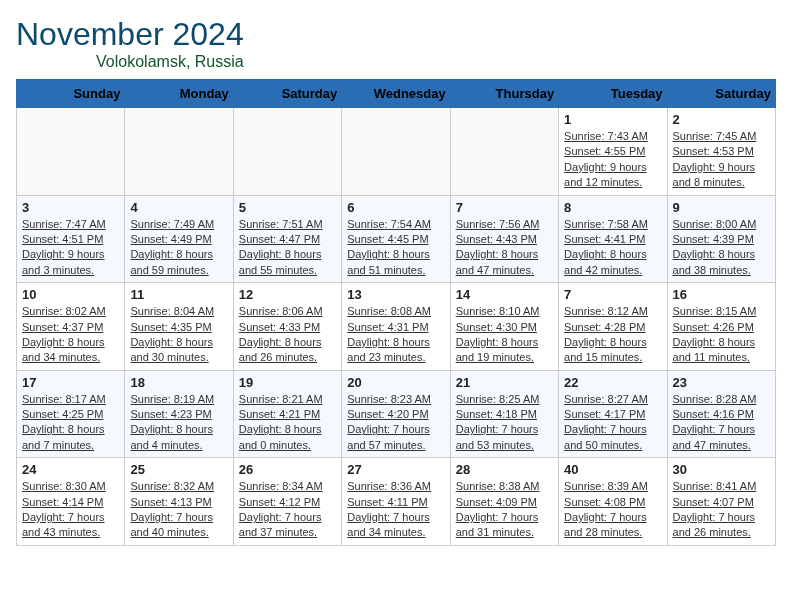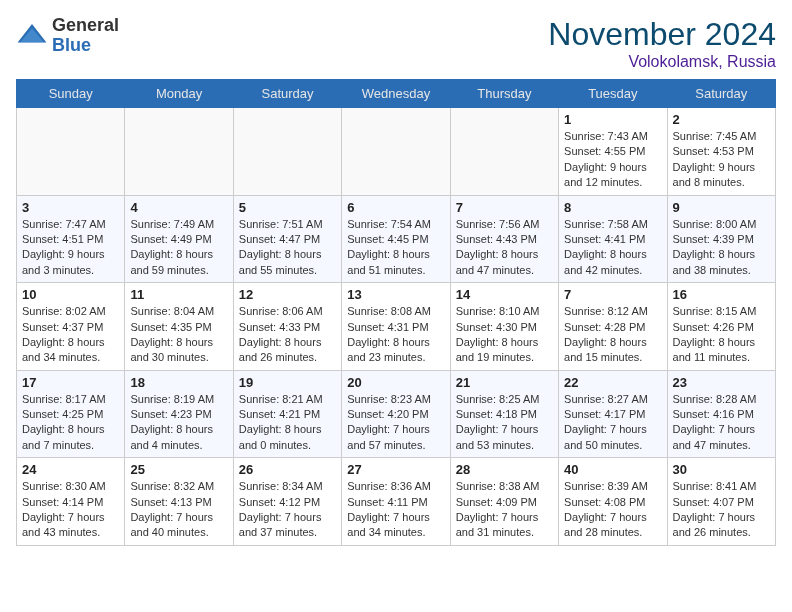--- a/index.html
+++ b/index.html
@@ -35,34 +35,34 @@
     .title-area {
       text-align: right;
     }
     .month-title {
       font-size: 32px;
       font-weight: normal;
       color: #0c4a6e;
     }
     .subtitle {
       font-size: 16px;
-      color: #4c1d95;
+      color: #14532d;
     }
     .calendar {
       width: 100%;
       border-collapse: collapse;
       font-size: 11px;
     }
     .calendar th {
       background: #2a6db5;
-      color: #e5e5e5;
+      color: #000000;
       padding: 6px 4px;
-      text-align: center;
+      text-align: right;
       font-size: 13px;
-      font-weight: normal;
+      font-weight: bold;
       border: 1px solid #2a6db5;
     }
     .calendar td {
       border: 1px solid #ccc;
       vertical-align: top;
       padding: 4px 5px;
       width: 108px;
       min-height: 80px;
       background: #fff;
     }
@@ -75,39 +75,30 @@
     .day-num {
       font-size: 13px;
       font-weight: bold;
       color: #222;
       display: block;
       margin-bottom: 2px;
     }
     .day-info {
       color: #333;
       line-height: 1.4;
+      text-decoration: underline;
     }
     .row-alt td {
       background: #eef2fa;
     }
   </style>
 </head>
 <body>
 
 <div class="header-area">
-  <div class="logo">
-    <svg class="logo-icon" viewBox="0 0 40 40">
-      <polygon points="20,5 38,28 2,28" fill="#2a6db5"></polygon>
-      <polygon points="20,10 35,28 5,28" fill="#5ba3e0" opacity="0.5"></polygon>
-    </svg>
-    <div class="logo-text">
-      <span class="general">General</span><br>
-      <span class="blue">Blue</span>
-    </div>
-  </div>
   <div class="title-area">
     <div class="month-title">November 2024</div>
     <div class="subtitle">Volokolamsk, Russia</div>
   </div>
 </div>
 
 <table class="calendar">
   <thead>
     <tr>
     <th>Sunday</th>

